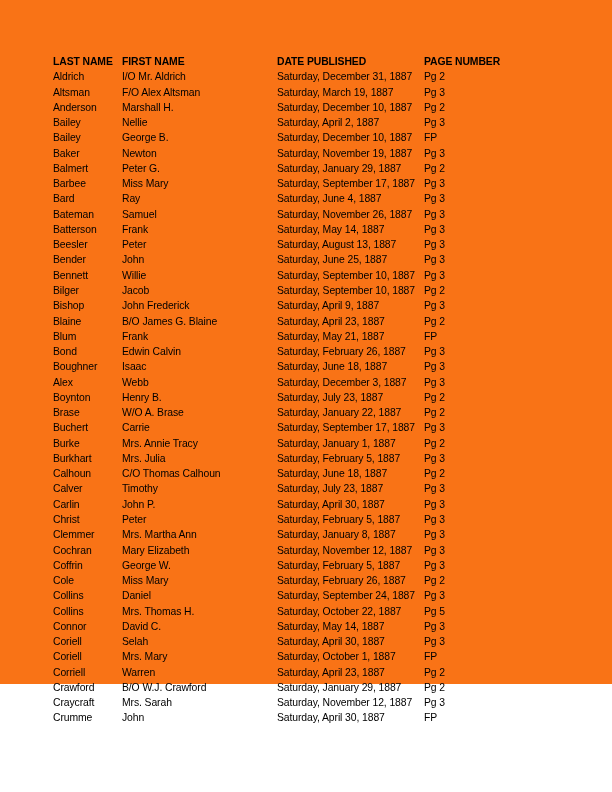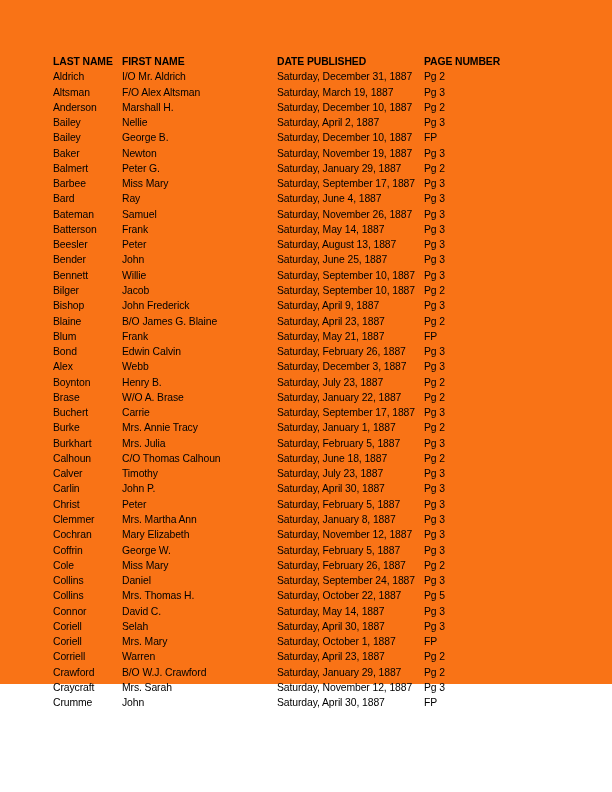--- a/index.html
+++ b/index.html
@@ -181,20 +181,26 @@
           <td>Saturday, May 21, 1887</td>
           <td>FP</td>
         </tr>
         <tr>
           <td>Bond</td>
           <td>Edwin Calvin</td>
           <td>Saturday, February 26, 1887</td>
           <td>Pg 3</td>
         </tr>
         <tr>
+          <td>Boughner</td>
+          <td>Isaac</td>
+          <td>Saturday, June 18, 1887</td>
+          <td>Pg 3</td>
+        </tr>
+        <tr>
           <td>Alex</td>
           <td>Webb</td>
           <td>Saturday, December 3, 1887</td>
           <td>Pg 3</td>
         </tr>
         <tr>
           <td>Boynton</td>
           <td>Henry B.</td>
           <td>Saturday, July 23, 1887</td>
           <td>Pg 2</td>

